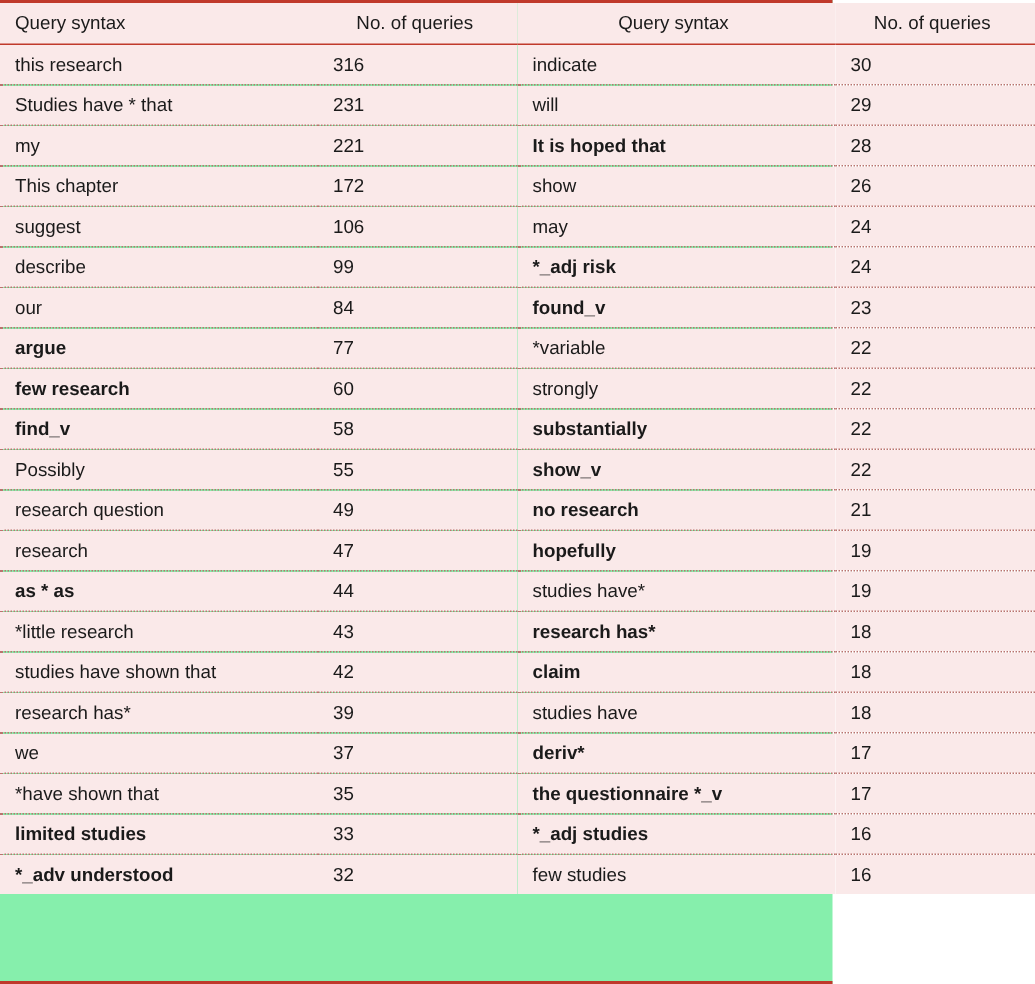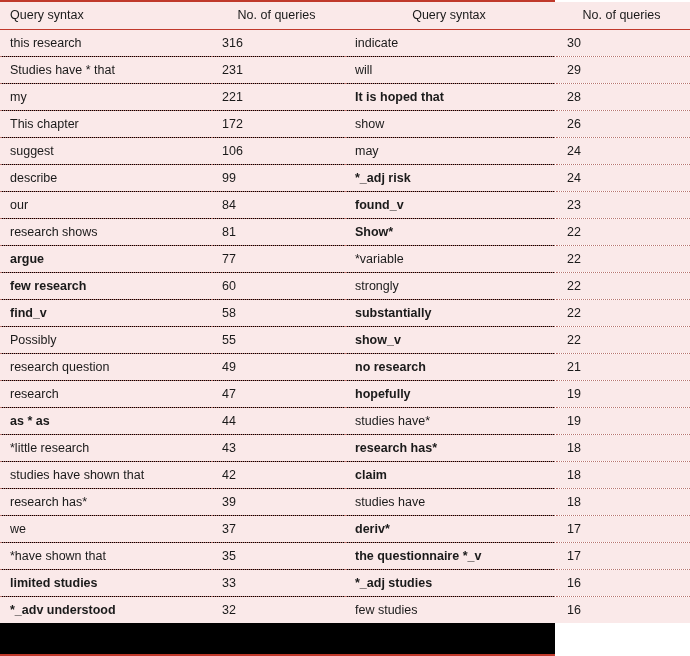--- a/index.html
+++ b/index.html
@@ -10,21 +10,21 @@
   body {
     font-family: "Liberation Sans", sans-serif;
     width: 690px;
     height: 656px;
     overflow: hidden;
   }
   .table-wrap {
     width: 555px;
     height: 656px;
     box-sizing: border-box;
-    background: #000000;
+    background: #86efac;
     border-top: 2px solid #c0392b;
     border-bottom: 2px solid #c0392b;
     position: relative;
   }
   table.data {
     width: 690px;
     border-collapse: collapse;
     table-layout: fixed;
     font-size: 12.5px;
     color: #1a1a1a;
@@ -122,26 +122,20 @@
           <td class="bold">*_adj risk</td>
           <td class="num">24</td>
         </tr>
         <tr>
           <td>our</td>
           <td class="num">84</td>
           <td class="bold">found_v</td>
           <td class="num">23</td>
         </tr>
         <tr>
-          <td>research shows</td>
-          <td class="num">81</td>
-          <td class="bold">Show*</td>
-          <td class="num">22</td>
-        </tr>
-        <tr>
           <td class="bold">argue</td>
           <td class="num">77</td>
           <td>*variable</td>
           <td class="num">22</td>
         </tr>
         <tr>
           <td class="bold">few research</td>
           <td class="num">60</td>
           <td>strongly</td>
           <td class="num">22</td>

